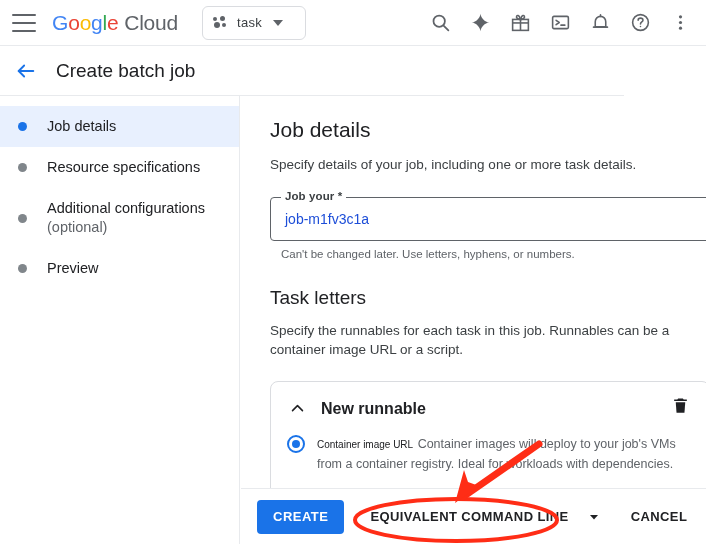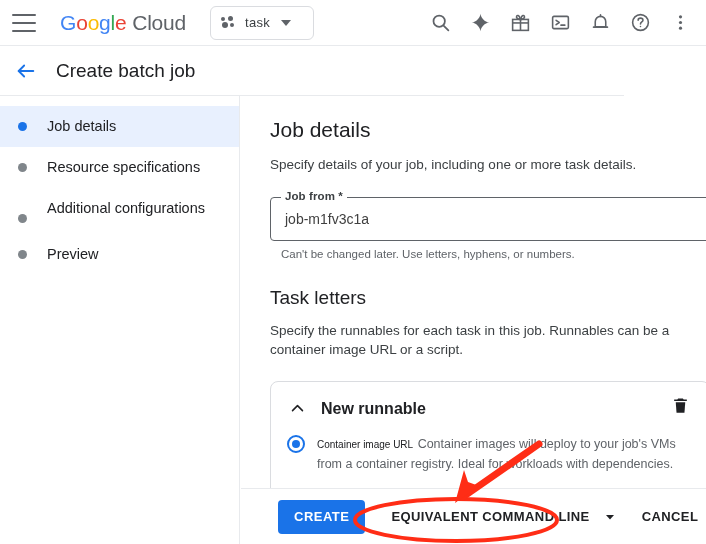--- a/index.html
+++ b/index.html
@@ -19,21 +19,21 @@
     background: #fff; display: flex; align-items: center;
     border-bottom: 1px solid #e8eaed;
   }
   .hamburger {
     width: 24px; height: 18px; margin-left: 12px; margin-right: 12px;
     display: flex; flex-direction: column; justify-content: space-between;
     cursor: pointer;
   }
   .hamburger i { display: block; height: 2px; background: #5f6368; border-radius: 1px; }
 
-  .gclogo { font-size: 21px; letter-spacing: -0.2px; white-space: nowrap; margin-left: 12px; }
+  .gclogo { font-size: 21px; letter-spacing: -0.2px; white-space: nowrap; margin-left: 4px; }
   .gclogo .b { color: #4285f4; } .gclogo .r { color: #ea4335; }
   .gclogo .y { color: #fbbc05; } .gclogo .g { color: #34a853; }
   .gclogo .cl { color: #5f6368; font-weight: 400; }
 
   .projchip {
     margin-left: 24px; height: 34px; min-width: 104px; padding: 0 10px;
     border: 1px solid #dadce0; border-radius: 6px;
     display: flex; align-items: center; gap: 9px; cursor: pointer; background: #fff;
   }
   .dots { position: relative; width: 15px; height: 13px; flex: none; }
@@ -89,21 +89,21 @@
 
   .field {
     position: relative; margin-top: 23px; height: 44px; width: 450px;
     border: 1px solid #5f6368; border-radius: 4px; padding: 0 14px;
     display: flex; align-items: center;
   }
   .field .flabel {
     position: absolute; top: -8px; left: 10px; background: #fff; padding: 0 4px;
     font-size: 11.5px; font-weight: bold; color: #3c4043; letter-spacing: .1px;
   }
-  .field .fvalue { font-size: 14px; color: #404040; }
+  .field .fvalue { font-size: 14px; color: #1d4ed8; }
   .hint { font-size: 11.5px; color: #5f6368; margin-top: 7px; padding-left: 11px; }
 
   .h2 { font-size: 19px; font-weight: 400; color: #202124; margin: 27px 0 12px 0; }
 
   .card {
     margin-top: 22px; width: 440px; border: 1px solid #dadce0; border-radius: 8px;
     padding: 14px 16px 12px 16px;
   }
   .cardhdr { display: flex; align-items: flex-end; }
   .chev { width: 20px; height: 20px; flex: none; display: flex; align-items: center; justify-content: center; cursor: pointer; }
@@ -115,21 +115,21 @@
   .radio.on { border-color: #1a73e8; }
   .radio.on::after { content: ""; position: absolute; left: 3px; top: 3px; width: 8px; height: 8px; border-radius: 50%; background: #1a73e8; }
   .radiotexts { margin-left: 12px; }
   .rlabel { font-size: 10px; color: #202124; line-height: 19px; }
   .rdesc { font-size: 12.5px; color: #5f6368; line-height: 17px; margin-top: 2px; width: 385px; }
 
   
   .footer {
     position: absolute; left: 241px; right: 0; bottom: 0; height: 56px;
     background: #fff; border-top: 1px solid #e8eaed;
-    display: flex; align-items: center; padding-left: 37px; gap: 0;
+    display: flex; align-items: center; padding-left: 16px; gap: 0;
     z-index: 5;
   }
   .btn-create {
     background: #1a73e8; color: #fff; border: none; border-radius: 4px;
     height: 34px; padding: 0 16px; font-size: 13px; font-weight: bold;
     letter-spacing: .5px; cursor: pointer; font-family: inherit;
   }
   .btn-text {
     background: transparent; border: none; color: #202124; height: 34px;
     padding: 0 12px; font-size: 13px; font-weight: bold; letter-spacing: .4px;
@@ -253,37 +253,38 @@
 
     <div class="navitem">
       <span class="navdot"></span>
       <span class="navtext">Resource specifications</span>
     </div>
 
     <div class="navitem">
       <span class="navdot" style="margin-top:15px"></span>
       <span class="navtext">
         <span>Additional configurations</span>
+        <span class="navsub">(optional)</span>
       </span>
     </div>
 
     <div class="navitem">
       <span class="navdot"></span>
       <span class="navtext">Preview</span>
     </div>
 
   </div>
 
   <div class="main">
 
     <h1 class="h1">Job details</h1>
     <p class="sub">Specify details of your job, including one or more task details.</p>
 
     <div class="field">
-      <span class="flabel">Job from *</span>
+      <span class="flabel">Job your *</span>
       <span class="fvalue">job-m1fv3c1a</span>
     </div>
     <div class="hint">Can't be changed later. Use letters, hyphens, or numbers.</div>
 
     <h2 class="h2">Task letters</h2>
     <p class="sub" style="width:452px">Specify the runnables for each task in this job. Runnables can be a container image URL or a script.</p>
 
     <div class="card">
       <div class="cardhdr">
         <span class="chev">

